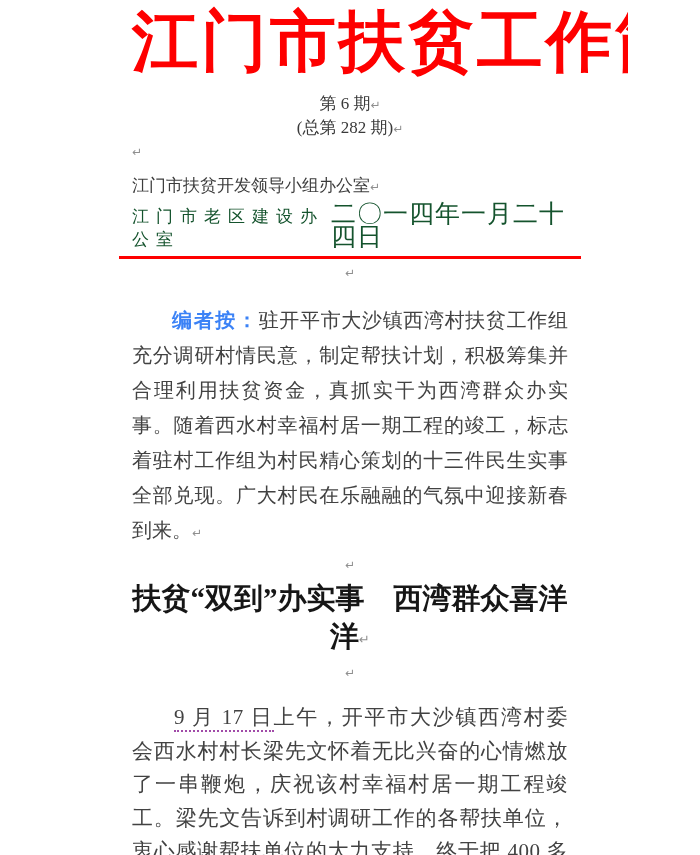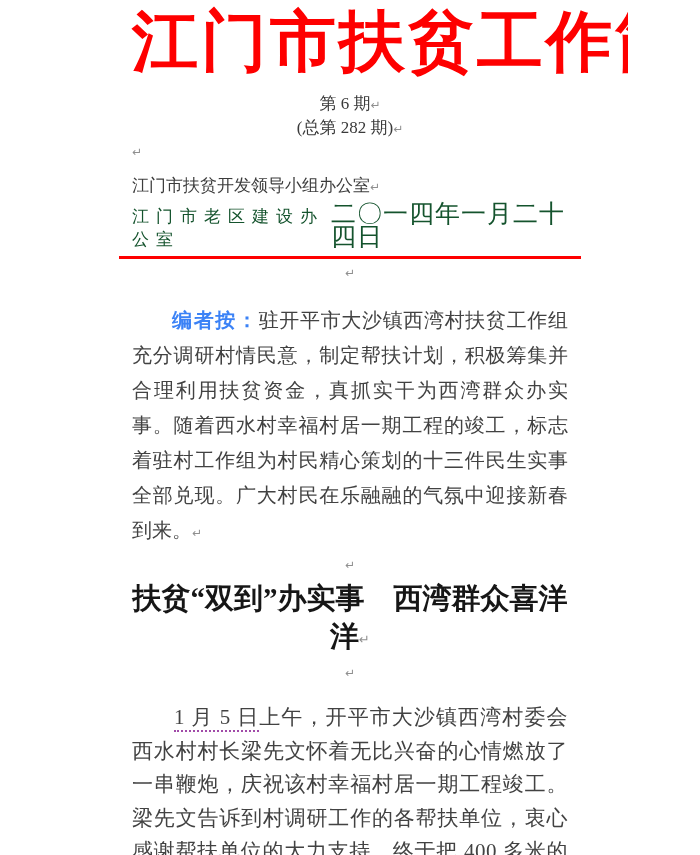--- a/index.html
+++ b/index.html
@@ -134,15 +134,15 @@
   <div class="center-mark"><span class="pilcrow">↵</span></div>
 
   <p class="editor-note"><span class="editor-label">编者按：</span><span>驻开平市大沙镇西湾村扶贫工作组充分调研村情民意，制定帮扶计划，积极筹集并合理利用扶贫资金，真抓实干为西湾群众办实事。随着西水村幸福村居一期工程的竣工，标志着驻村工作组为村民精心策划的十三件民生实事全部兑现。广大村民在乐融融的气氛中迎接新春到来。</span><span class="pilcrow">↵</span></p>
 
   <div class="center-mark"><span class="pilcrow">↵</span></div>
 
   <h1 class="headline"><span>扶贫“双到”办实事　西湾群众喜洋洋</span><span class="pilcrow">↵</span></h1>
 
   <div class="center-mark"><span class="pilcrow">↵</span></div>
 
-  <p class="article-body"><span class="smart-underline">1 月 5 日</span><span>上午，开平市大沙镇西湾村委会西水村村长梁先文怀着无比兴奋的心情燃放了一串鞭炮，庆祝该村幸福村居一期工程竣工。梁先文告诉到村调研工作的各帮扶单位，衷心感谢帮扶单位的大力支持，终于把 400 多米的西水大道完成了硬地化工程，方便了村民出行，此外还建成了标准篮球场，今年春节村里的年轻人可以有地方举办篮球比赛了，村民也能过一个欢乐祥和的春节了。过了春节还要继续发动村民出钱出力，完善儿童游乐器材、敬老亭等设施，打造一个方便村里少年儿童和老人活动的康乐公园，使西水村真正成为一个幸福、美丽、宜居的新农村。</span></p>
+  <p class="article-body"><span class="smart-underline">9 月 17 日</span><span>上午，开平市大沙镇西湾村委会西水村村长梁先文怀着无比兴奋的心情燃放了一串鞭炮，庆祝该村幸福村居一期工程竣工。梁先文告诉到村调研工作的各帮扶单位，衷心感谢帮扶单位的大力支持，终于把 400 多米的西水大道完成了硬地化工程，方便了村民出行，此外还建成了标准篮球场，今年春节村里的年轻人可以有地方举办篮球比赛了，村民也能过一个欢乐祥和的春节了。过了春节还要继续发动村民出钱出力，完善儿童游乐器材、敬老亭等设施，打造一个方便村里少年儿童和老人活动的康乐公园，使西水村真正成为一个幸福、美丽、宜居的新农村。</span></p>
 
 </div>
 
 </body></html>

